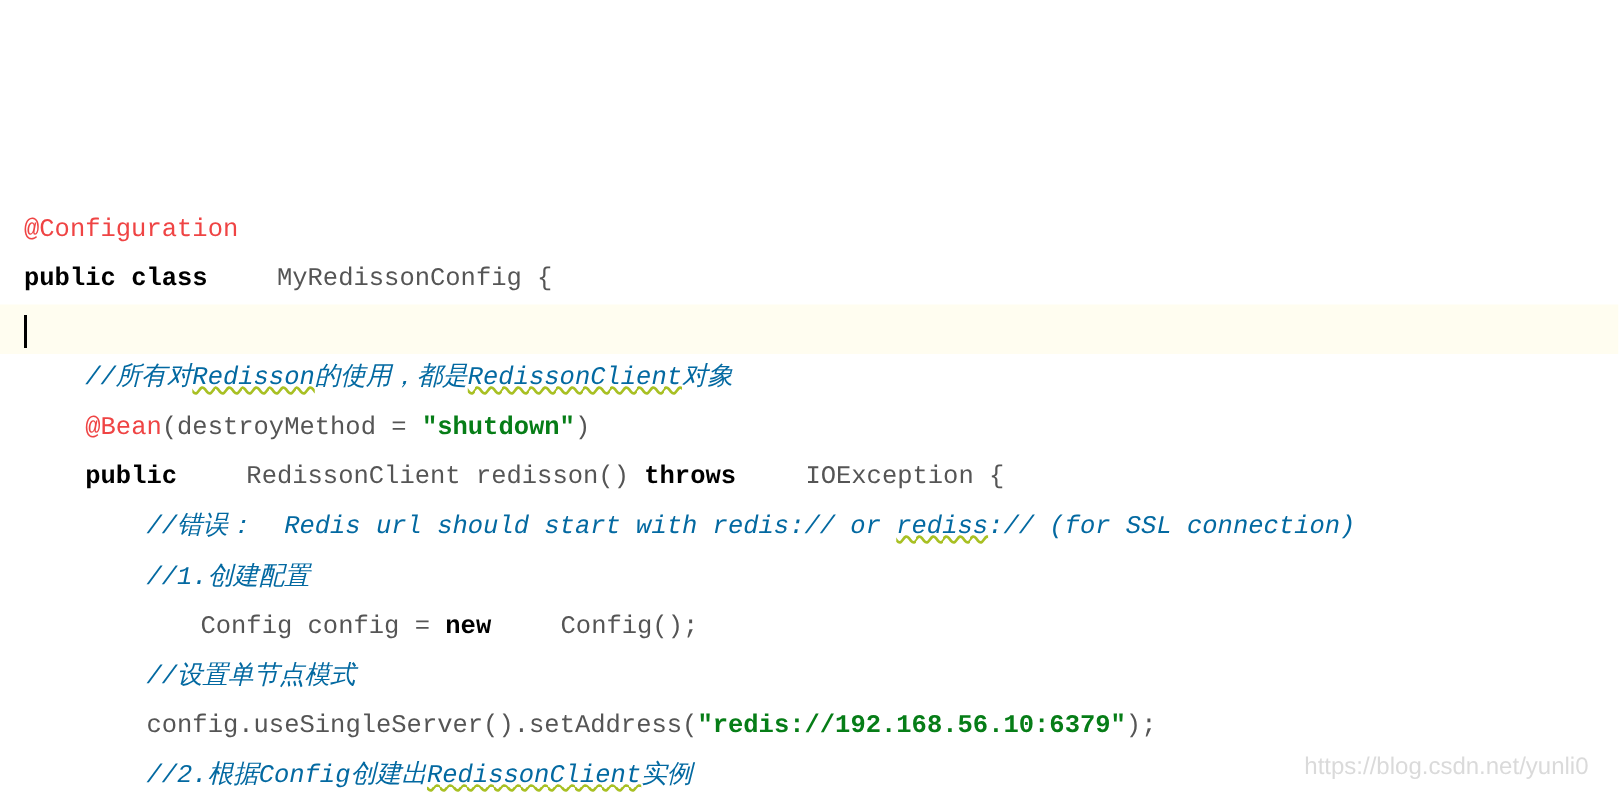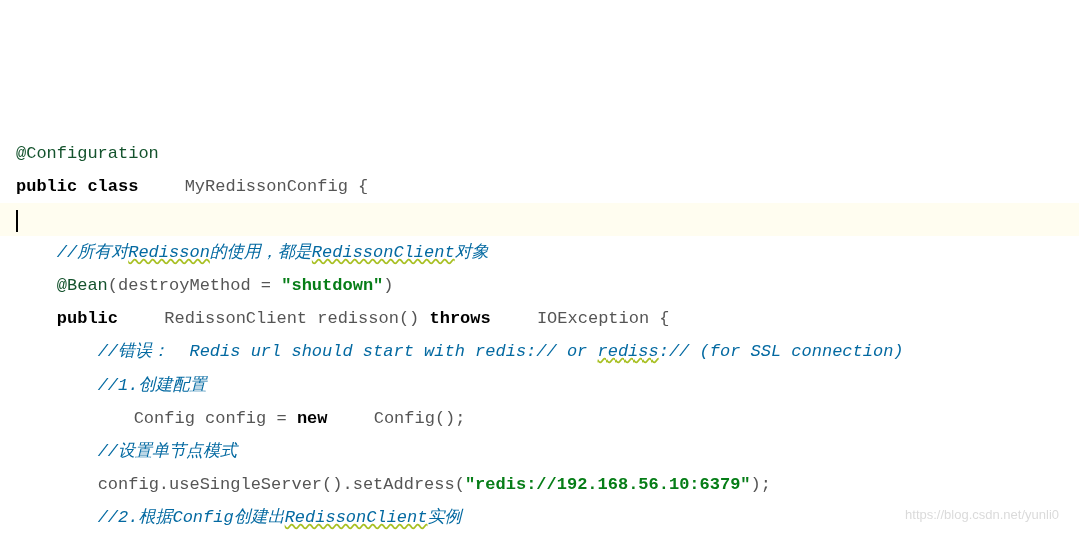--- a/index.html
+++ b/index.html
@@ -10,21 +10,21 @@
       background: #ffffff;
       color: #555555;
       padding: 4px 0 0 16px;
       white-space: pre;
       position: relative;
       width: 1079px;
       height: 535px;
       overflow: hidden;
     }
     .code-line { display: block; }
-    .annotation { color: #14532d; font-style: normal; }
+    .annotation { color: #ef4444; font-style: normal; }
     .keyword { color: #000000; font-weight: bold; }
     .comment { color: #0369a1; font-style: italic; }
     .string { color: #067d17; font-weight: bold; }
     .type { color: #555555; padding-left: 36px; }
     .method-name { color: #555555; }
     .wavy-underline { text-decoration: underline wavy #a8c023; text-decoration-skip-ink: none; }
     .highlight-line {
       background: #fffdf0;
       display: block;
       margin-left: -16px;
@@ -37,21 +37,21 @@
       background: #000000;
       vertical-align: text-bottom;
       margin-bottom: -3px;
     }
     .watermark {
       position: absolute;
       right: 20px;
       bottom: 8px;
       color: rgba(150,150,150,0.35);
       font-family: Arial, sans-serif;
-      font-size: 13px;
+      font-size: 16px;
       font-style: normal;
     }
   </style>
 </head>
 <body>
 
 
 
 <div><span class="code-line"><span class="annotation">@Configuration</span></span><span class="code-line"><span class="keyword">public</span> <span class="keyword">class</span> <span class="type">MyRedissonConfig</span><span> {</span></span><span class="code-line highlight-line"><span class="caret"></span></span><span class="code-line">    <span class="comment"><span>//所有对</span><span class="wavy-underline">Redisson</span><span>的使用，都是</span><span class="wavy-underline">RedissonClient</span><span>对象</span></span></span><span class="code-line">    <span class="annotation">@Bean</span><span>(</span><span>destroyMethod</span><span> = </span><span class="string">"shutdown"</span><span>)</span></span><span class="code-line">    <span class="keyword">public</span> <span class="type">RedissonClient</span> <span class="method-name">redisson</span><span>()</span> <span class="keyword">throws</span> <span class="type">IOException</span><span> {</span></span><span class="code-line">        <span class="comment"><span>//错误：  Redis url should start with redis:// or </span><span class="wavy-underline">rediss</span><span>:// (for SSL connection)</span></span></span><span class="code-line">        <span class="comment">//1.创建配置</span></span><span class="code-line">        <span class="type">Config</span> <span>config</span><span> = </span><span class="keyword">new</span> <span class="type">Config</span><span>();</span></span><span class="code-line">        <span class="comment">//设置单节点模式</span></span><span class="code-line">        <span>config</span><span>.</span><span>useSingleServer</span><span>().</span><span>setAddress</span><span>(</span><span class="string">"redis://192.168.56.10:6379"</span><span>);</span></span><span class="code-line">        <span class="comment"><span>//2.根据Config创建出</span><span class="wavy-underline">RedissonClient</span><span>实例</span></span></span><span class="code-line">         </span></div>
 

